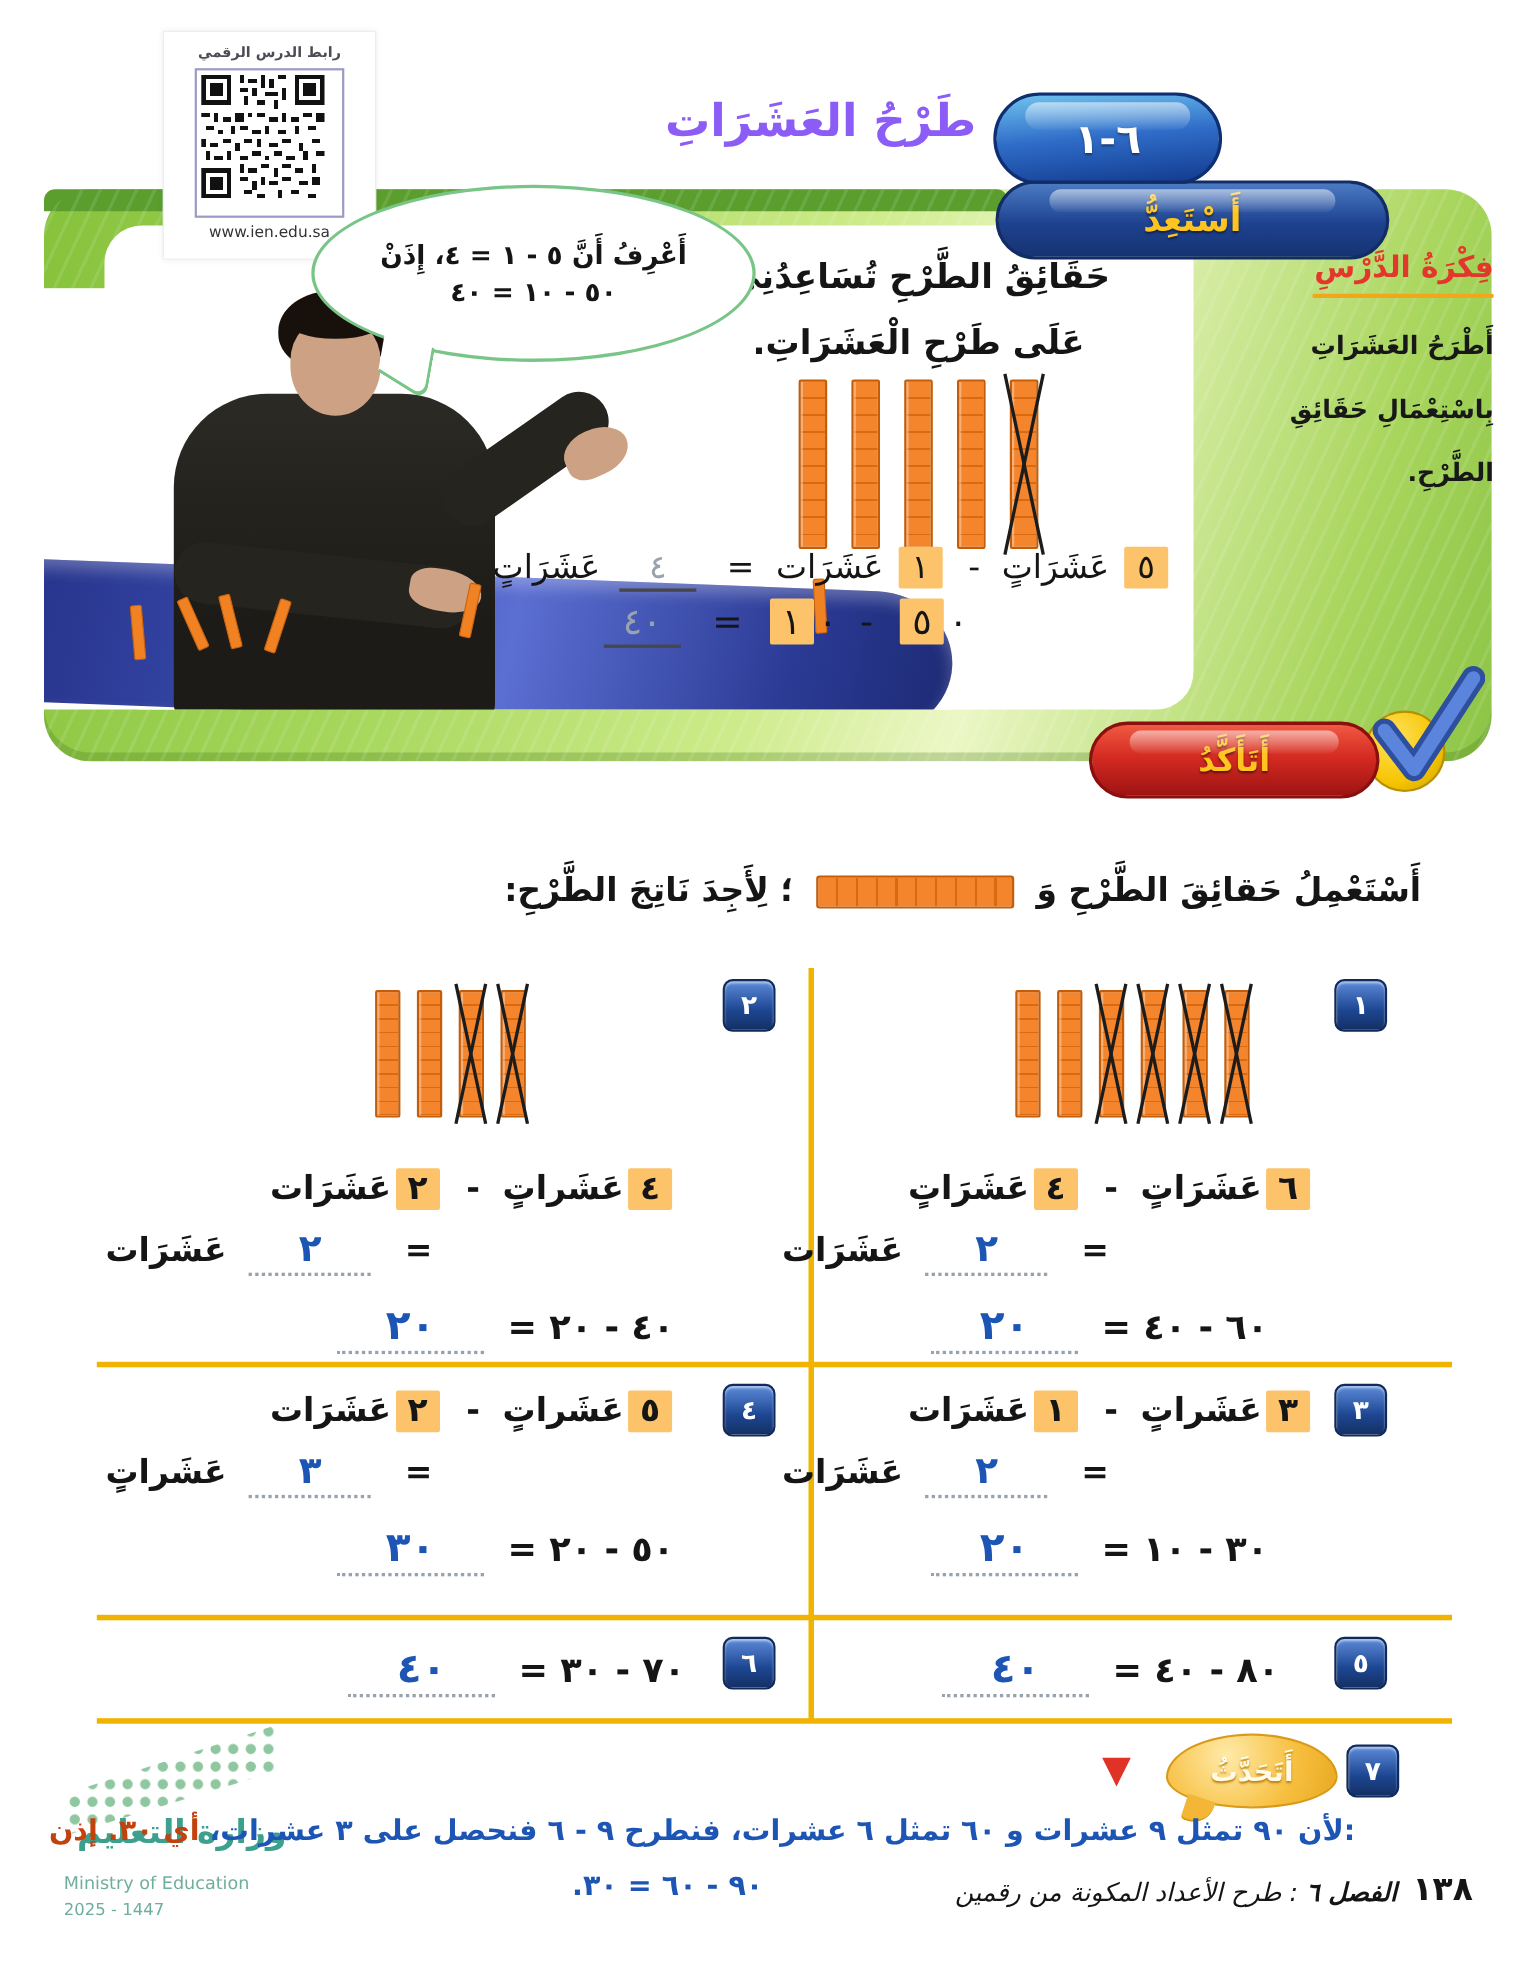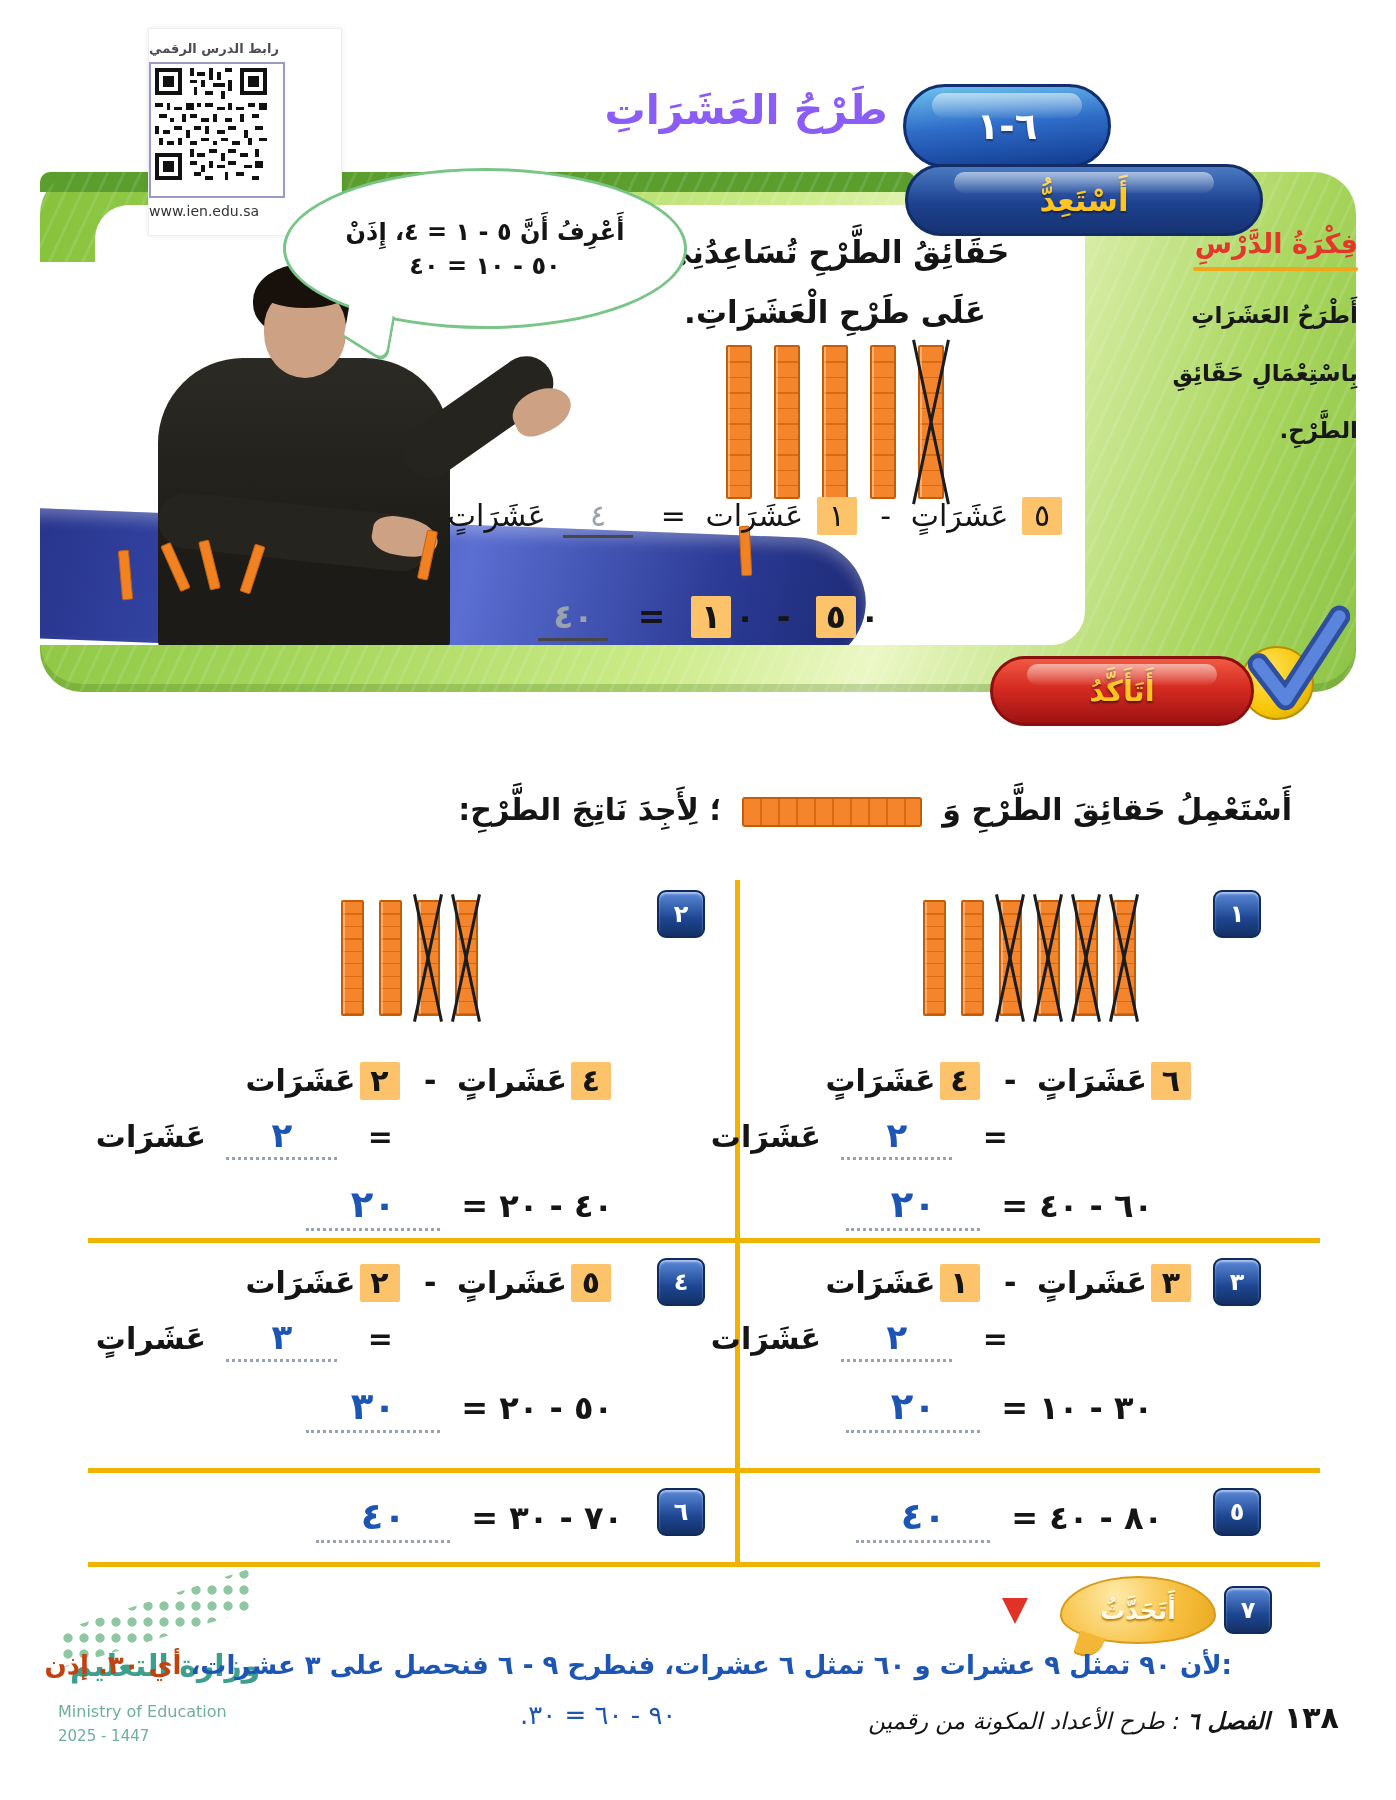--- a/index.html
+++ b/index.html
@@ -5,21 +5,21 @@
   html,body{margin:0;padding:0;background:#fff;}
   .page{position:relative;width:1396px;height:1800px;background:#fff;overflow:hidden;
         font-family:"DejaVu Sans","Liberation Sans",sans-serif;color:#151515;}
   .abs{position:absolute;}
   .rtl{direction:rtl;}
   .nowrap{white-space:nowrap;}
   .b{font-weight:bold;}
 
   
   .qr-card{left:148px;top:28px;width:192px;height:206px;background:#fff;border:1px solid #ececf2;
-           box-shadow:0 0 6px rgba(0,0,0,.08);display:flex;flex-direction:column;z-index:6;}
+           box-shadow:0 0 6px rgba(0,0,0,.08);display:flex;flex-direction:column;align-items:center;z-index:6;}
   .qr-title{font-size:13px;font-weight:bold;color:#4c4c55;margin:12px 0 6px;}
   .qr-box{width:124px;height:124px;border:2px solid #9a9ac6;padding:4px;background:#fff;}
   .qr-url{font-size:14px;color:#333;margin-top:5px;}
 
   
   .lesson-title{left:600px;top:86px;width:292px;font-size:41px;font-weight:bold;color:#8b5cf6;text-align:center;}
   .pill{border-radius:999px;display:flex;align-items:center;justify-content:center;position:absolute;}
   .gloss::after{content:"";position:absolute;left:13%;right:13%;top:8%;height:32%;border-radius:999px;
                 background:linear-gradient(rgba(255,255,255,.55),rgba(255,255,255,.04));pointer-events:none;}
   .lesson-pill{left:903px;top:84px;width:202px;height:78px;z-index:6;
@@ -65,21 +65,21 @@
      z-index:7;display:flex;flex-direction:column;align-items:center;justify-content:center;gap:6px;
      font-size:24px;font-weight:bold;}
   .bubble::after{content:"";position:absolute;left:58px;bottom:-24px;width:48px;height:42px;background:#fff;
      border-right:3px solid #79c487;border-bottom:3px solid #79c487;border-bottom-right-radius:14px;
      transform:rotate(32deg) skewX(22deg);}
 
   
   .intro-text{left:600px;top:222px;width:470px;z-index:3;text-align:center;font-size:31px;font-weight:bold;line-height:1.95;}
   .intro-rods{left:600px;top:345px;width:470px;z-index:3;display:flex;direction:ltr;justify-content:center;gap:22px;}
   .intro-weq{right:330px;top:497px;z-index:4;font-size:30px;font-weight:normal;}
-  .intro-neq{right:516px;top:596px;z-index:4;font-size:33px;font-weight:bold;}
+  .intro-neq{right:516px;top:544px;z-index:4;font-size:33px;font-weight:normal;}
 
   
   .rod{position:relative;width:19px;height:112px;border:2px solid #c45c08;border-radius:2px;
      background:repeating-linear-gradient(180deg,#f5852d 0 11px,#d96a10 11px 12.5px);
      box-shadow:inset 2px 0 0 rgba(255,255,255,.35);}
   .rods-lg .rod{width:22px;height:150px;background:repeating-linear-gradient(180deg,#f5852d 0 14px,#d96a10 14px 15.5px);}
   .rod.crossed::before,.rod.crossed::after{content:"";position:absolute;top:-9px;bottom:-9px;left:50%;width:3px;background:#1c1c1c;}
   .rod.crossed::before{transform:translateX(-50%) rotate(12deg);}
   .rod.crossed::after{transform:translateX(-50%) rotate(-12deg);}
   .hrod{display:inline-block;width:176px;height:26px;vertical-align:middle;margin:0 10px;border:2px solid #c45c08;border-radius:3px;
@@ -129,21 +129,21 @@
      background:#f3b637;border-radius:0 0 20px 4px;transform:rotate(18deg);border-bottom:2px solid #d89a18;}
   .question{right:354px;top:1590px;z-index:2;font-size:28px;font-weight:bold;}
   .red-arrow{display:inline-block;width:0;height:0;border-top:26px solid #e03226;border-left:13px solid transparent;
      border-right:13px solid transparent;margin:0 14px;vertical-align:-8px;}
   .handwriting{right:164px;top:1650px;z-index:3;font-size:26px;font-weight:bold;color:#1c55b4;}
   .hw-tail{color:#c2410c;}
 
   
   .page-num{left:1284px;top:1700px;font-size:30px;font-weight:bold;text-align:center;}
   .chapter{right:126px;top:1708px;font-size:23px;font-style:italic;}
-  .footer-eq{left:520px;top:1700px;font-size:26px;font-weight:normal;color:#1c55b4;}
+  .footer-eq{left:520px;top:1700px;font-size:26px;font-weight:bold;color:#1c55b4;}
   .logo-dots{left:62px;top:1568px;width:190px;height:100px;z-index:1;
      background-image:radial-gradient(circle at 6px 6px,#8ec7a0 4.2px,transparent 5px);background-size:16px 16px;
      clip-path:polygon(0 62%,100% 0,100% 42%,0 100%);}
   .logo-ar{left:70px;top:1648px;font-size:30px;font-weight:bold;color:#3da08e;z-index:1;}
   .logo-en{left:58px;top:1702px;font-size:16px;color:#6fae9d;}
   .logo-year{left:58px;top:1727px;font-size:15px;color:#6fae9d;}
 </style>
 </head>
 <body>
 

